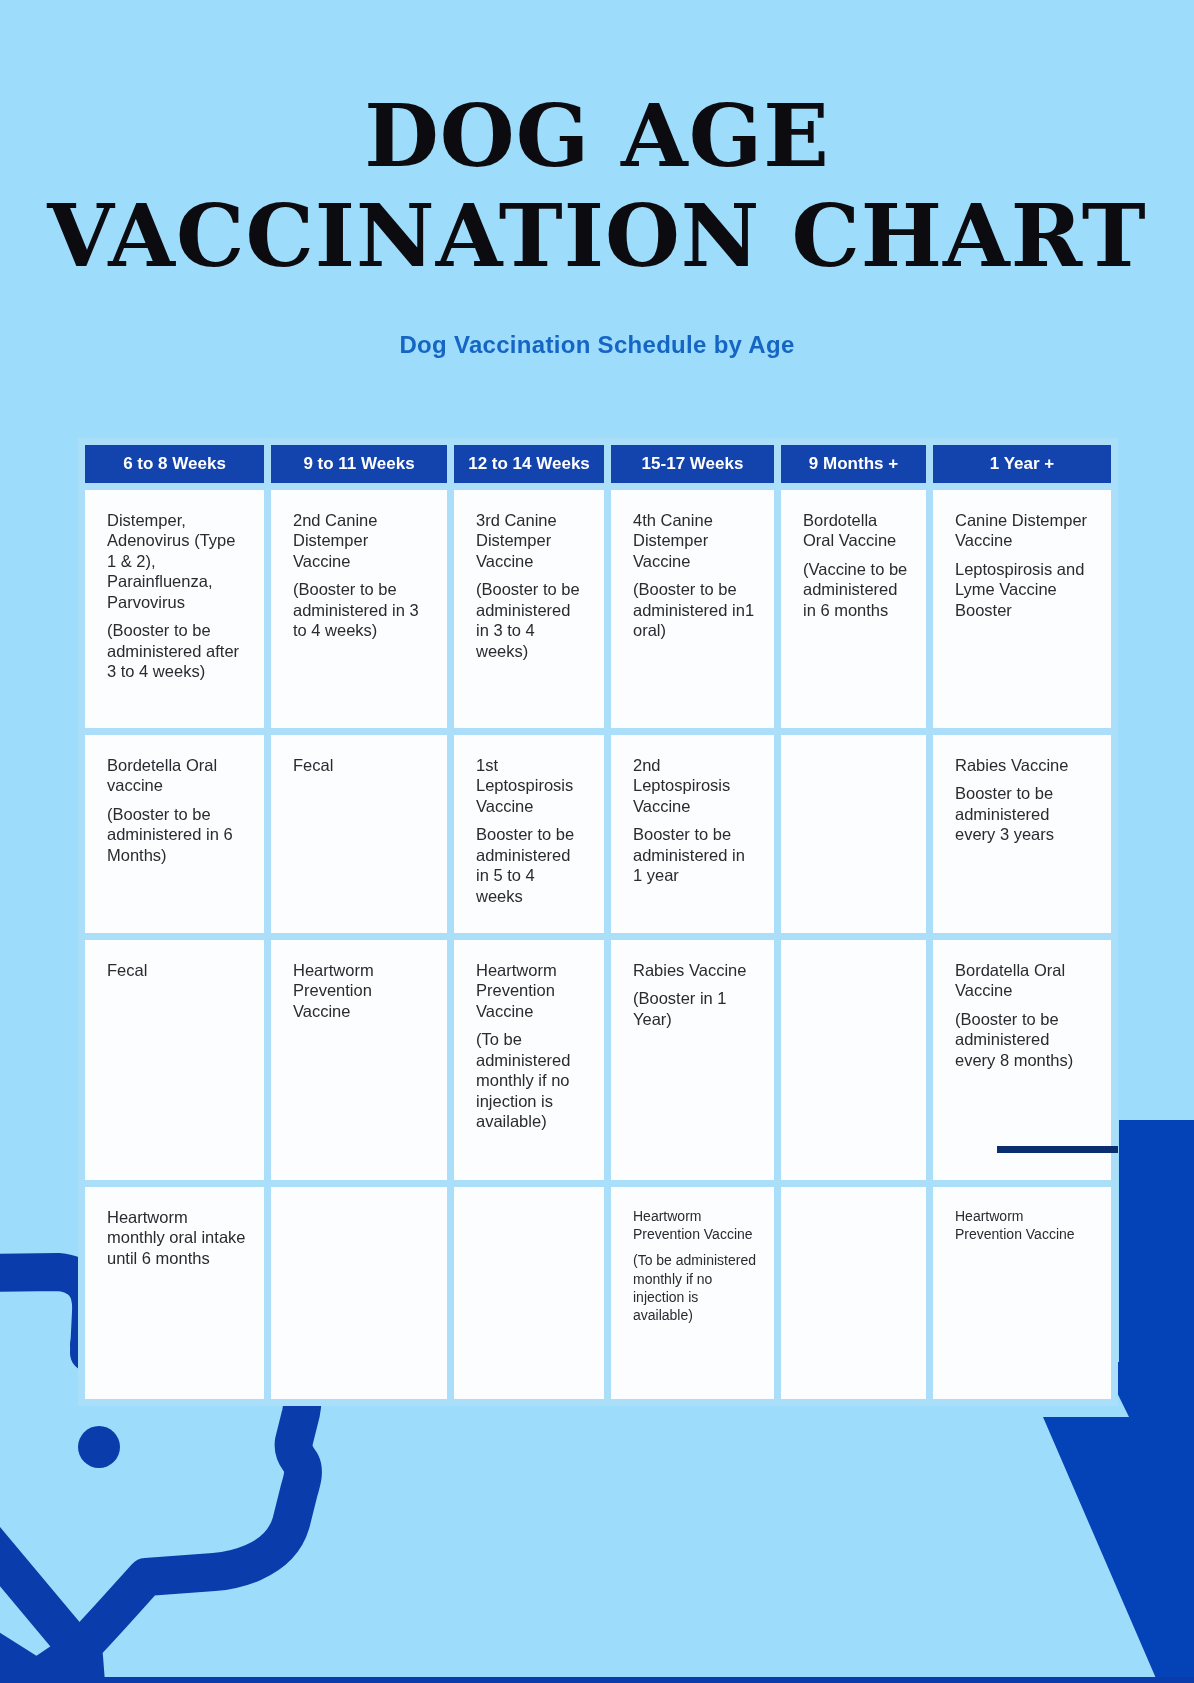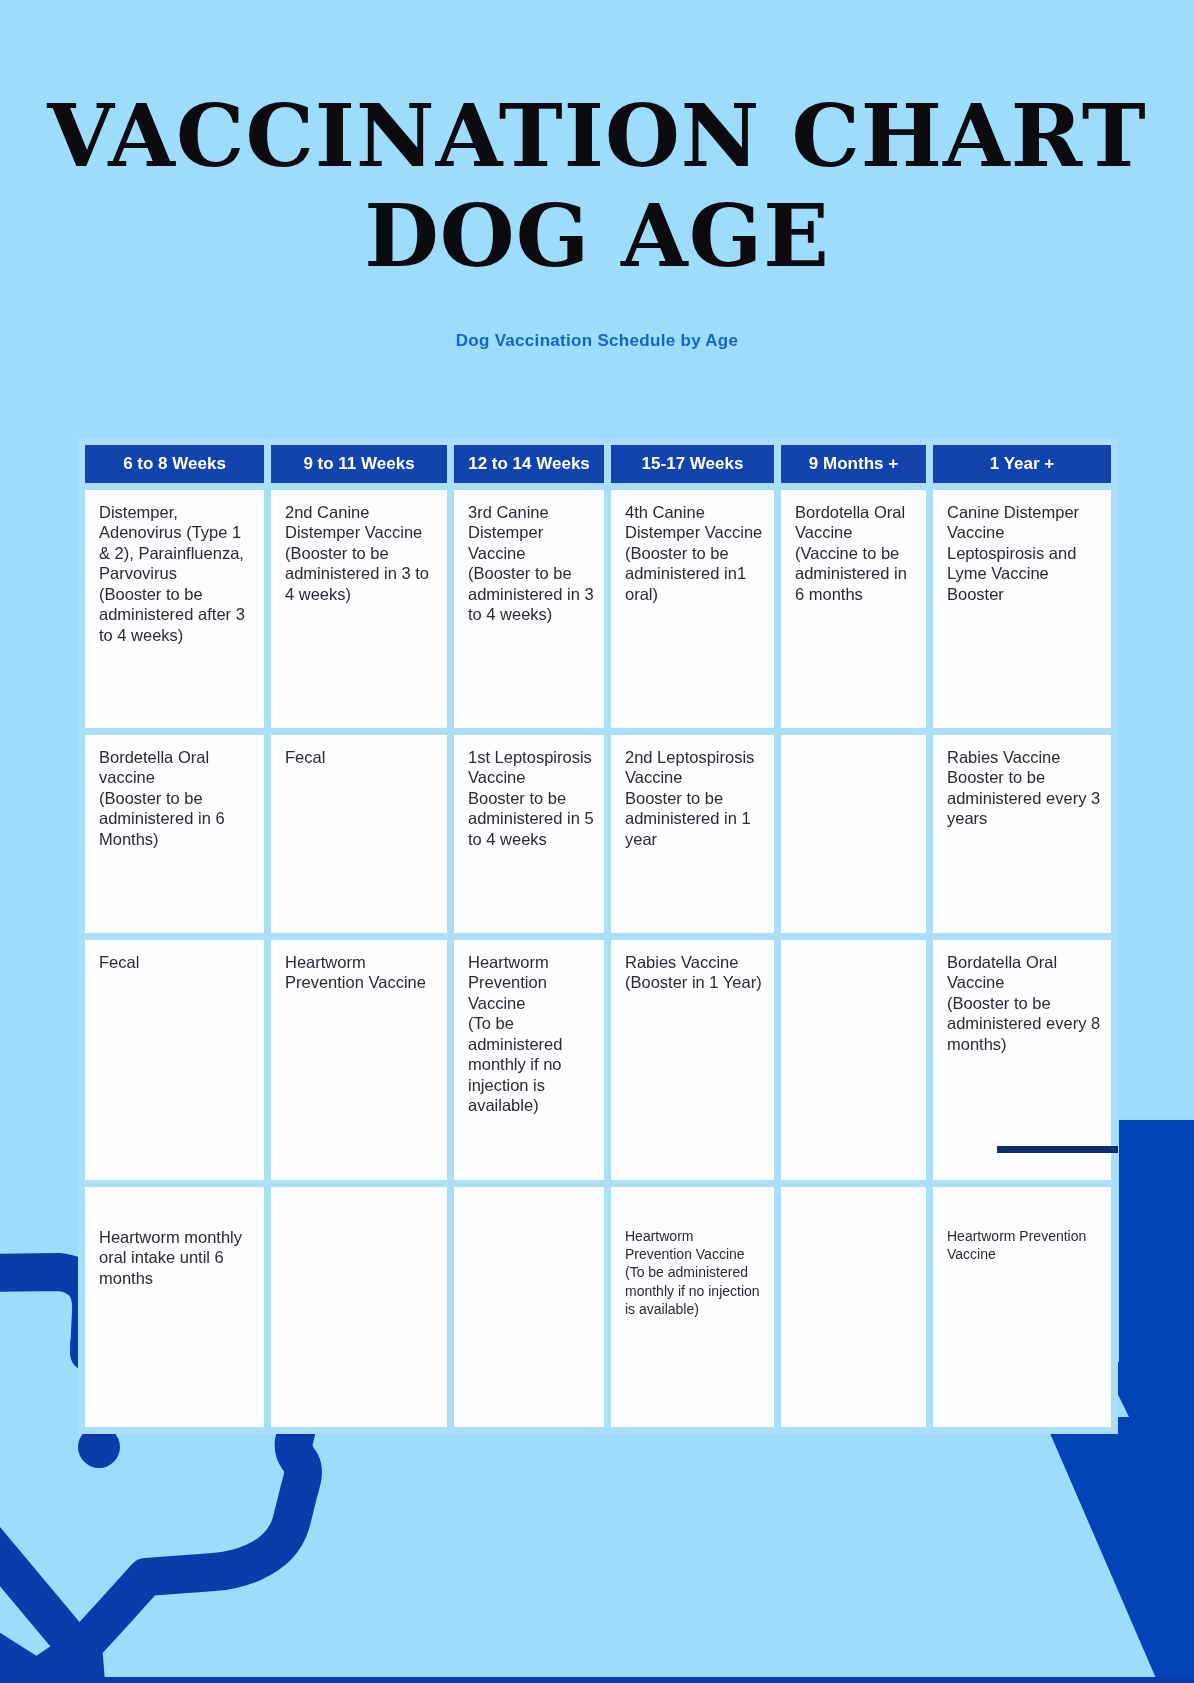--- a/index.html
+++ b/index.html
@@ -16,21 +16,21 @@
     text-align:center;
     font-family:"DejaVu Serif", serif;
     font-weight:bold;
     font-size:86px;line-height:100px;
     color:#0c0c10;
     letter-spacing:1px;
   }
   .subtitle{
     position:absolute;top:331px;left:0;width:100%;
     text-align:center;
-    font-size:17px;font-weight:bold;
+    font-size:24px;font-weight:bold;
     color:#1565c4;
     letter-spacing:.3px;
   }
   
   table.vax{
     position:absolute;left:78px;top:438px;
     border-collapse:separate;border-spacing:7px;
     background:#abdff9;
     table-layout:fixed;
   }
@@ -43,23 +43,23 @@
   table.vax td{
     background:#fcfdfe;
     vertical-align:top;
     padding:12px 10px 0 14px;
     font-size:16.5px;line-height:1.24;
     color:#2a2a31;
   }
   table.vax tbody tr:nth-child(1) td{height:226px}
   table.vax tbody tr:nth-child(2) td{height:186px}
   table.vax tbody tr:nth-child(3) td{height:228px}
-  table.vax tbody tr:nth-child(4) td{height:200px;padding-top:40px}
+  table.vax tbody tr:nth-child(4) td{height:200px;padding-top:12px}
   table.vax td.sm{font-size:14px;line-height:1.3}
-  table.vax p{margin:0}
+  table.vax p{margin:8px}
   .gap-sm{margin-top:8px}
   .gap-md{margin-top:34px}
   .gap-lg{margin-top:56px}
   
   .dog-svg{position:absolute;left:0;top:1140px;z-index:0}
   .ribbon-svg{position:absolute;left:0;top:0;z-index:0}
   .table-layer{position:relative;z-index:1}
   .accent-bar{
     position:absolute;left:997px;top:1146px;width:121px;height:7px;
     background:#0a2e6e;z-index:2;
@@ -96,22 +96,22 @@
   </g>
 
   <circle cx="99" cy="307" r="21" fill="#0a3cab"></circle>
 </svg>
 
 <svg class="ribbon-svg" width="1194" height="1683" viewBox="0 0 1194 1683" aria-hidden="true">
   <polygon fill="#0442b8" points="1119,1120 1194,1120 1194,1683 1158,1683 1043,1417 1129,1417 1102,1362 1119,1362"></polygon>
 </svg>
 
 <div class="title">
+  <div>DOG AGE</div>
   <div>VACCINATION CHART</div>
-  <div>DOG AGE</div>
 </div>
 
 <div class="subtitle">Dog Vaccination Schedule by Age</div>
 
 <table class="vax table-layer">
   <colgroup>
     <col style="width:179px">
       <col style="width:176px">
       <col style="width:150px">
     <col style="width:163px">

